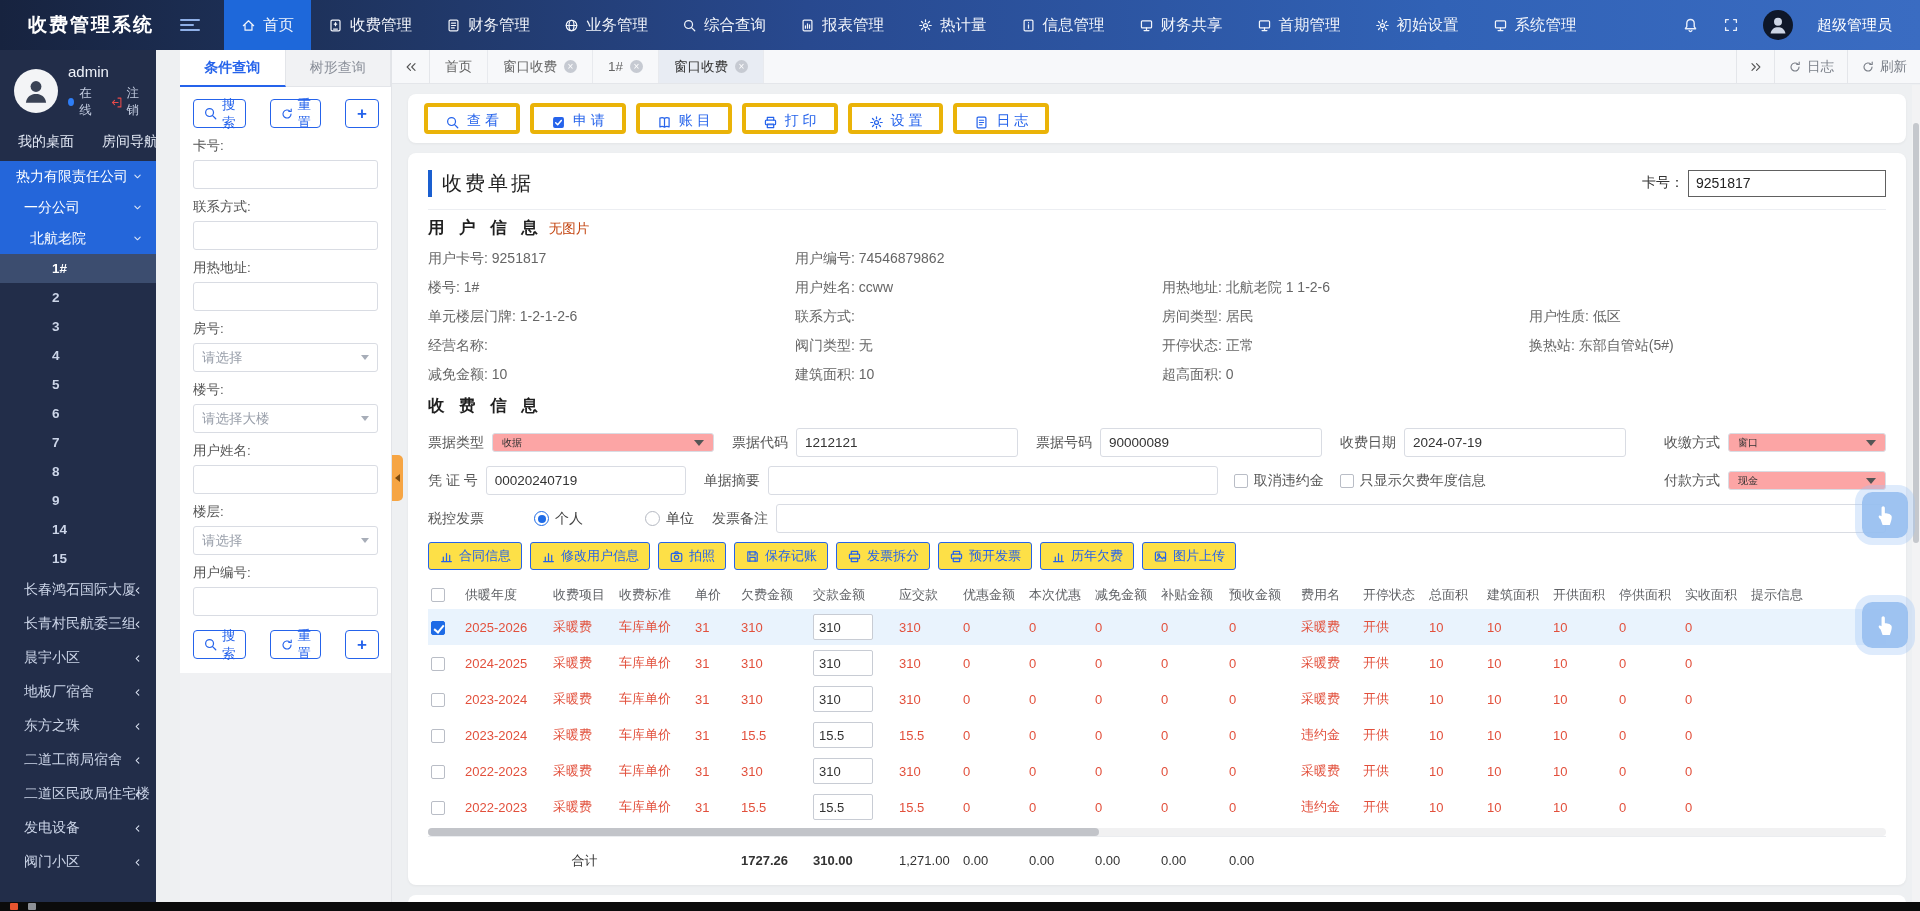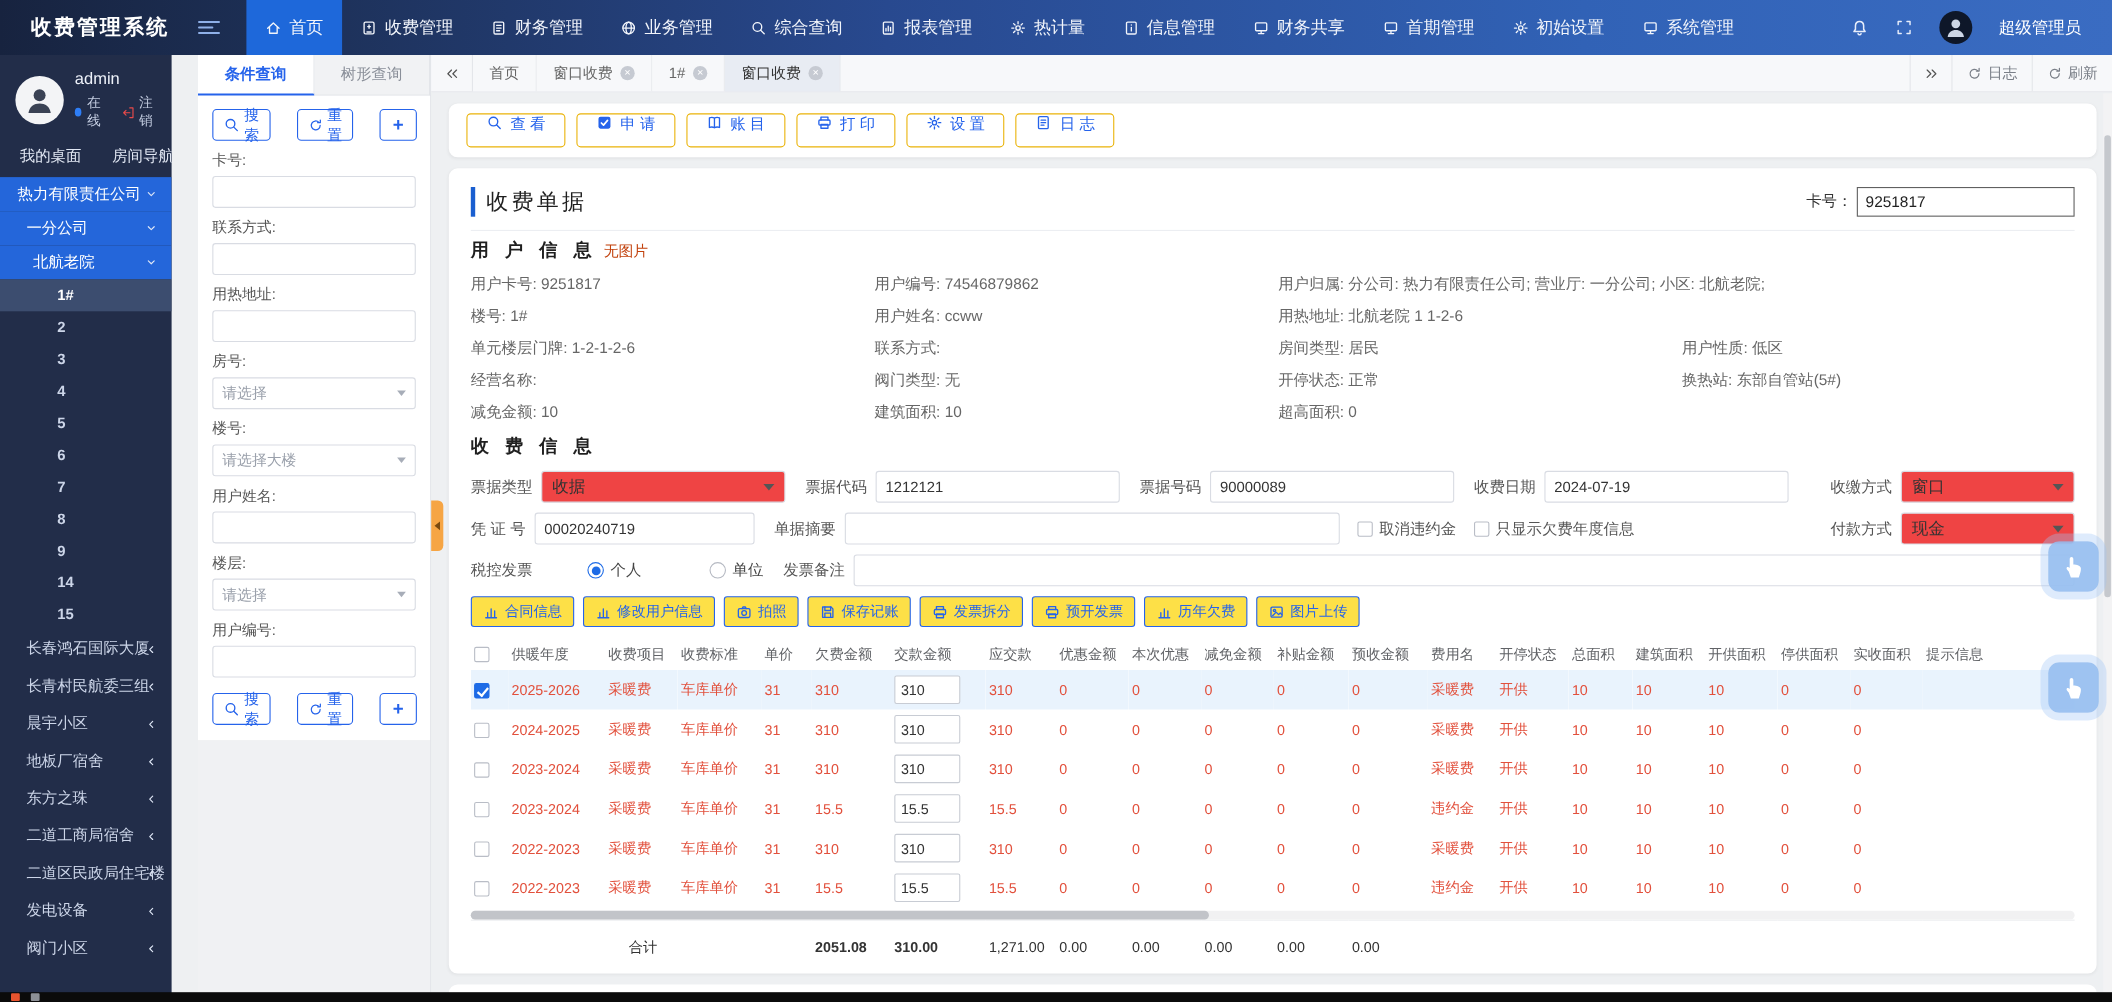--- a/index.html
+++ b/index.html
@@ -63,40 +63,40 @@
   .tb-nav{width:38px;display:flex;align-items:center;justify-content:center;color:#555;border-right:1px solid #e4e6ea;cursor:pointer}
   .tabs{display:flex;align-items:stretch}
   .tab{display:flex;align-items:center;gap:7px;padding:0 15px;font-size:13.5px;color:#666;border-right:1px solid #e8eaee;background:#f7f8fa;cursor:pointer;white-space:nowrap}
   .tab.active{background:#e8ecf3;color:#333}
   .tab-close{width:13px;height:13px;border-radius:50%;background:#c6cad2;color:#fff;font-size:10px;line-height:13px;text-align:center;cursor:pointer}
   .tb-right{margin-left:auto;display:flex;align-items:stretch}
   .tb-act{padding:0 13px;display:flex;align-items:center;gap:5px;color:#7a7f88;font-size:13.5px;border-left:1px solid #e4e6ea;cursor:pointer;white-space:nowrap}
   .content{flex:1;padding:10px 14px 0 16px;overflow:hidden;position:relative}
   .card{background:#fff;border-radius:8px;box-shadow:0 1px 3px rgba(0,0,0,.05)}
   .toolbar-card{padding:9px 16px;display:flex;gap:10px;margin-bottom:10px}
-  .btn{height:31px;padding:0 17px;border:1px solid #eab308;color:#2563eb;background:#fff;border-radius:4px;font-size:14px;display:inline-flex;align-items:flex-start;gap:7px;cursor:pointer;white-space:nowrap}
+  .btn{height:31px;padding:0 17px;border:4px solid #eab308;color:#2563eb;background:#fff;border-radius:4px;font-size:14px;display:inline-flex;align-items:flex-end;gap:7px;cursor:pointer;white-space:nowrap}
 
   .doc-card{padding:13px 20px 0}
   .doc-head{display:flex;align-items:center;height:34px}
   .doc-title{font-size:20px;font-weight:normal;color:#1f1f1f;padding-left:10px;border-left:4px solid #1a5fd0;letter-spacing:3px}
   .card-no{margin-left:auto;display:flex;align-items:center;gap:4px;font-size:14px;color:#333}
   .card-no input{width:198px;height:27px;border:1px solid #606060;font-size:14px;padding:0 7px;outline:none;color:#222}
   .divider{border-top:1px solid #eceef2;margin:9px 0 7px}
   .section-title{font-size:16.5px;font-weight:bold;letter-spacing:5px;color:#1f1f1f;margin:4px 0 11px;display:flex;align-items:baseline;gap:6px}
   .note{font-size:13.5px;color:#c2410c;font-weight:normal;letter-spacing:0}
   .info-row{display:flex;margin-bottom:11px;font-size:14px;color:#666}
   .info-cell{width:367px;padding-right:14px;white-space:nowrap;overflow:hidden}
   .info-cell.wide{flex:1}
   .il{color:#666}
   .iv{color:#666}
 
   .ff-row{display:flex;align-items:center;margin-bottom:9px;font-size:14px;color:#555}
   .ff-label{flex-shrink:0;white-space:nowrap;margin-right:8px}
   .ff-input{height:29px;border:1px solid #d9dce3;border-radius:3px;padding:0 8px;font-size:13.5px;color:#333;outline:none}
-  .select{height:29px;border:1px solid #d9dce3;border-radius:3px;padding:0 9px;font-size:15px;color:#333;background:#ef4444;display:flex;align-items:center;justify-content:space-between;cursor:pointer}
+  .select{height:19px;border:1px solid #d9dce3;border-radius:3px;padding:0 9px;font-size:10px;color:#333;background:#fca5a5;display:flex;align-items:center;justify-content:space-between;cursor:pointer}
   .ml18{margin-left:18px}.ml16{margin-left:16px}.mlauto{margin-left:auto}
   .w222{width:222px}.w200{width:200px}.w450{width:450px}.w158{width:158px}.wflex{flex:1}
   .cbox{width:14px;height:14px;border:1px solid #b9bdc6;border-radius:2px;background:#fff;display:inline-block;flex-shrink:0;cursor:pointer}
   .cb-label{margin:0 0 0 6px;color:#555;white-space:nowrap}
   .radio{width:15px;height:15px;border:1px solid #b5b9c2;border-radius:50%;display:inline-block;position:relative;background:#fff;cursor:pointer;flex-shrink:0}
   .radio.on{border-color:#1e6be6}
   .radio.on::after{content:"";position:absolute;inset:2.5px;border-radius:50%;background:#1e6be6}
   .radio-label{margin-left:6px;color:#444}
 
   .actions-row{display:flex;gap:8px;margin:3px 0 10px}
@@ -584,21 +584,20 @@
       <div class="divider"></div>
 
       <div class="section-title">
         <span>用 户 信 息</span>
         <span class="note">无图片</span>
       </div>
       <div id="info-grid">
           <div class="info-row">
             <div class="info-cell"><span class="il">用户卡号: </span><span class="iv">9251817</span></div>
             <div class="info-cell"><span class="il">用户编号: </span><span class="iv">74546879862</span></div>
-            <div class="info-cell wide"><span class="il">用户归属: </span><span class="iv">分公司: 热力有限责任公司; 营业厅: 一分公司; 小区: 北航老院;</span></div>
           </div>
           <div class="info-row">
             <div class="info-cell"><span class="il">楼号: </span><span class="iv">1#</span></div>
             <div class="info-cell"><span class="il">用户姓名: </span><span class="iv">ccww</span></div>
             <div class="info-cell wide"><span class="il">用热地址: </span><span class="iv">北航老院 1 1-2-6</span></div>
           </div>
           <div class="info-row">
             <div class="info-cell"><span class="il">单元楼层门牌: </span><span class="iv">1-2-1-2-6</span></div>
             <div class="info-cell"><span class="il">联系方式: </span><span class="iv"></span></div>
             <div class="info-cell"><span class="il">房间类型: </span><span class="iv">居民</span></div>
@@ -931,21 +930,21 @@
             <col style="width:58px">
             <col style="width:66px">
             <col style="width:66px">
             <col style="width:66px">
             <col style="width:66px">
             <col>
           </colgroup>
           <tbody>
             <tr>
               <td colspan="5" class="tot-label">合计</td>
-              <td class="tot-red">2051.08</td>
+              <td class="tot-red">1727.26</td>
               <td class="tot-red">310.00</td>
               <td>1,271.00</td>
               <td>0.00</td>
               <td>0.00</td>
               <td>0.00</td>
               <td>0.00</td>
               <td>0.00</td>
               <td colspan="8"></td>
             </tr>
           </tbody>

